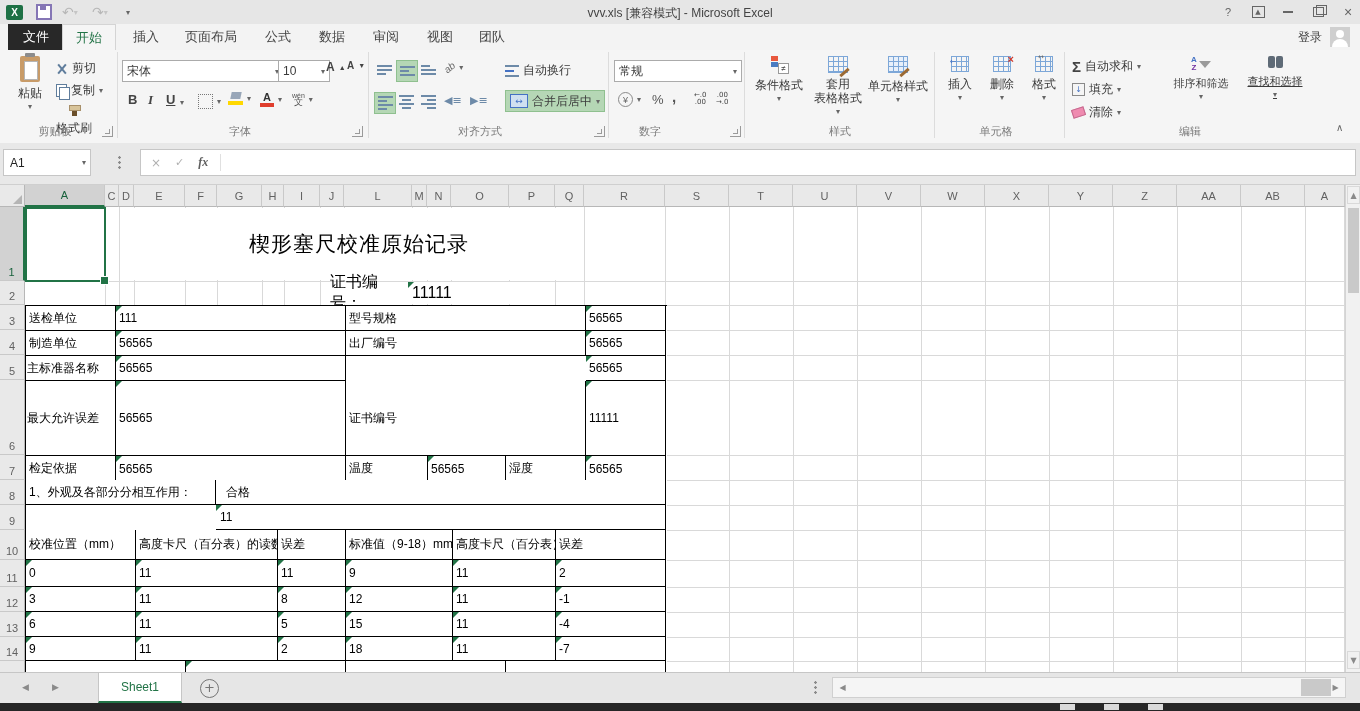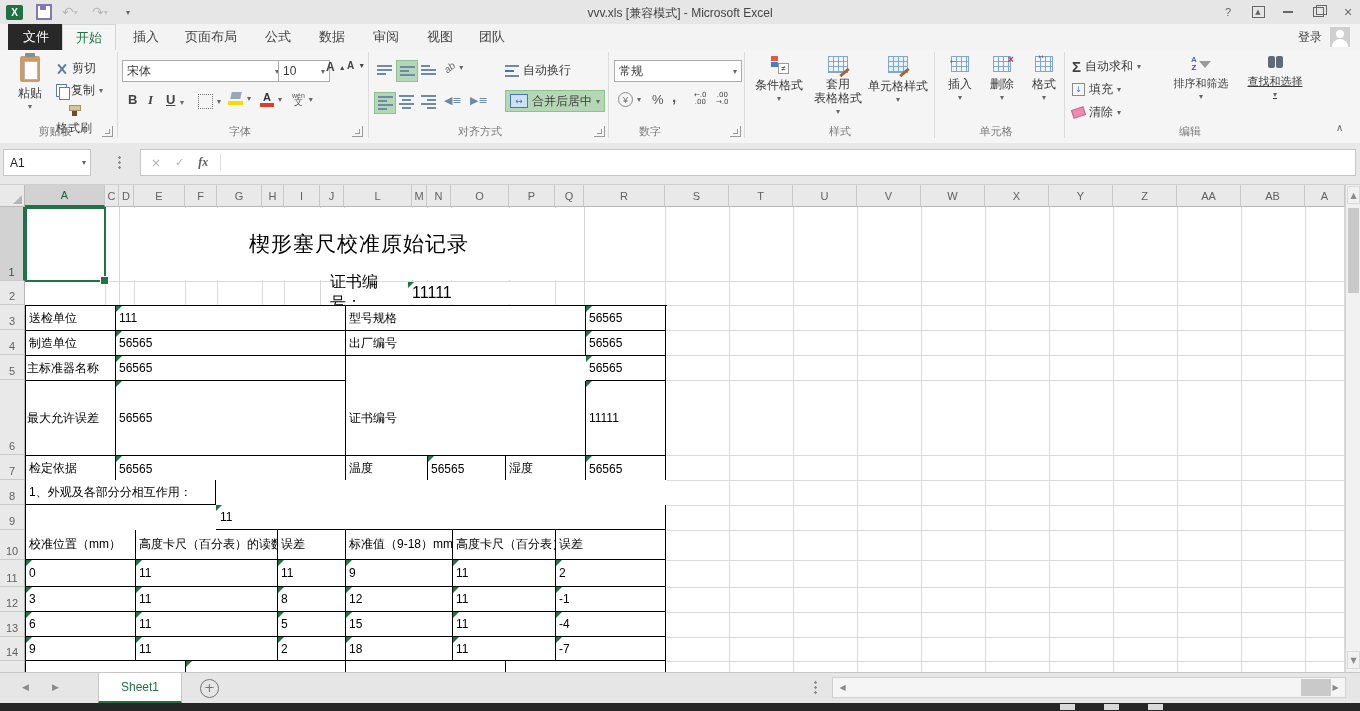--- a/index.html
+++ b/index.html
@@ -564,20 +564,21 @@
         </div>
       <div class="c" style="left:480px;top:150px;width:80px;height:26px;">湿度</div>
       <div class="c" style="left:560px;top:150px;width:80px;height:26px;">
           <i class="tri"></i>
           <span>56565</span>
         </div>
     </div>
 
     <div class="tblock" style="left:25px;top:295px;width:641px;height:50px;border-top:none;">
       <div class="c" style="left:0;top:0;width:190px;height:25px;">1、外观及各部分分相互作用：</div>
+      <div class="c" style="left:190px;top:0;width:450px;height:25px;padding-left:10px;">合格</div>
       <div class="c" style="left:190px;top:25px;width:450px;height:25px;padding-left:4px;">
           <i class="tri"></i>
           <span>11</span>
         </div>
     </div>
 
     <div class="tblock" id="caltable" style="left:25px;top:345px;width:641px;height:131px;border-top:none;">
         <div class="c" style="left:0px;top:0;width:110px;height:30px;">校准位置（mm）</div>
         <div class="c" style="left:110px;top:0;width:142px;height:30px;">高度卡尺（百分表）的读数</div>
         <div class="c" style="left:252px;top:0;width:68px;height:30px;">误差</div>

